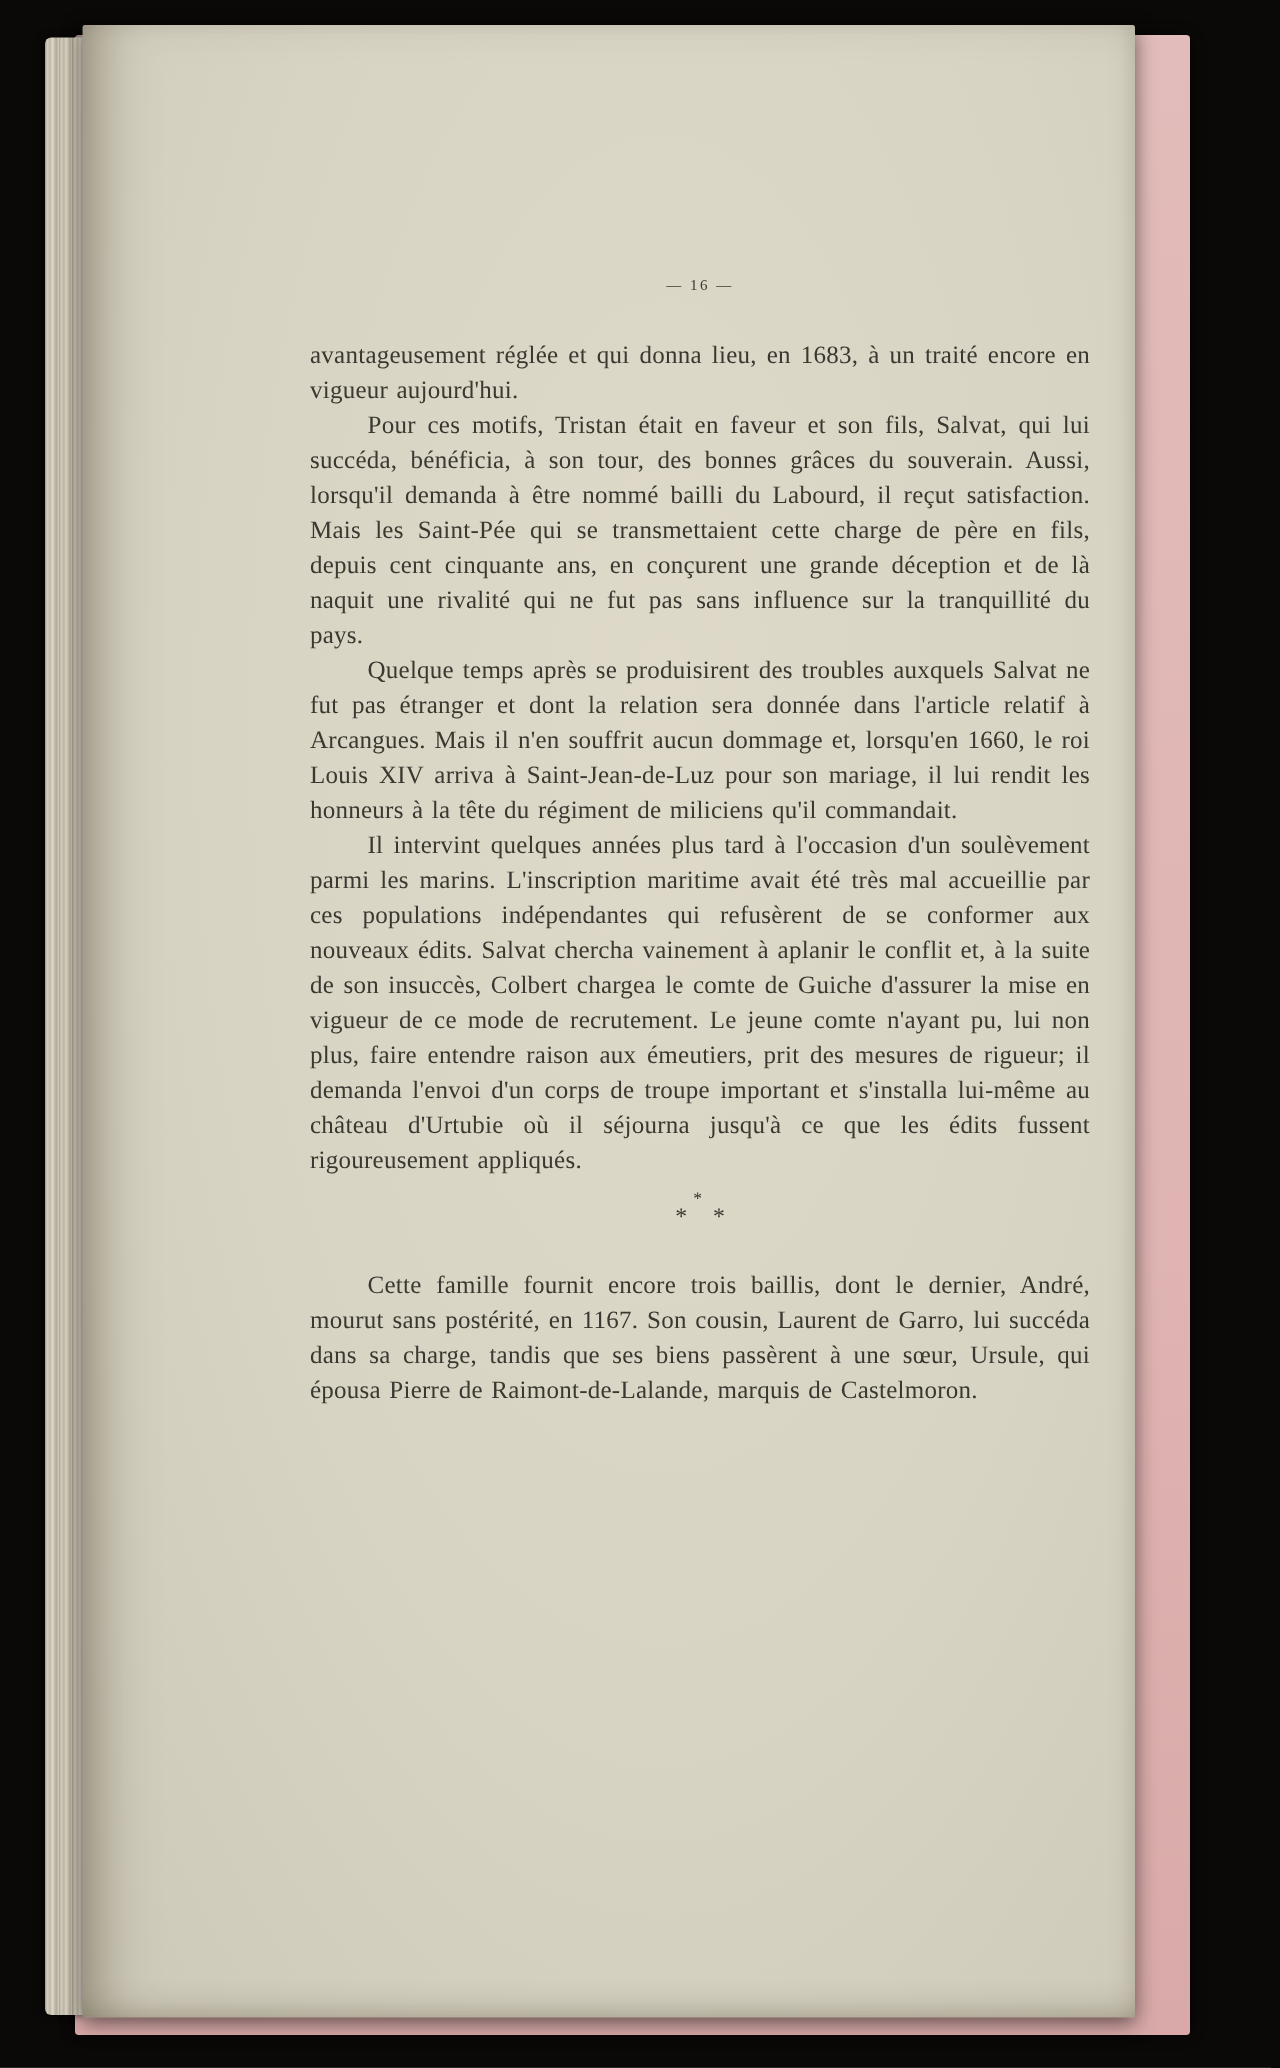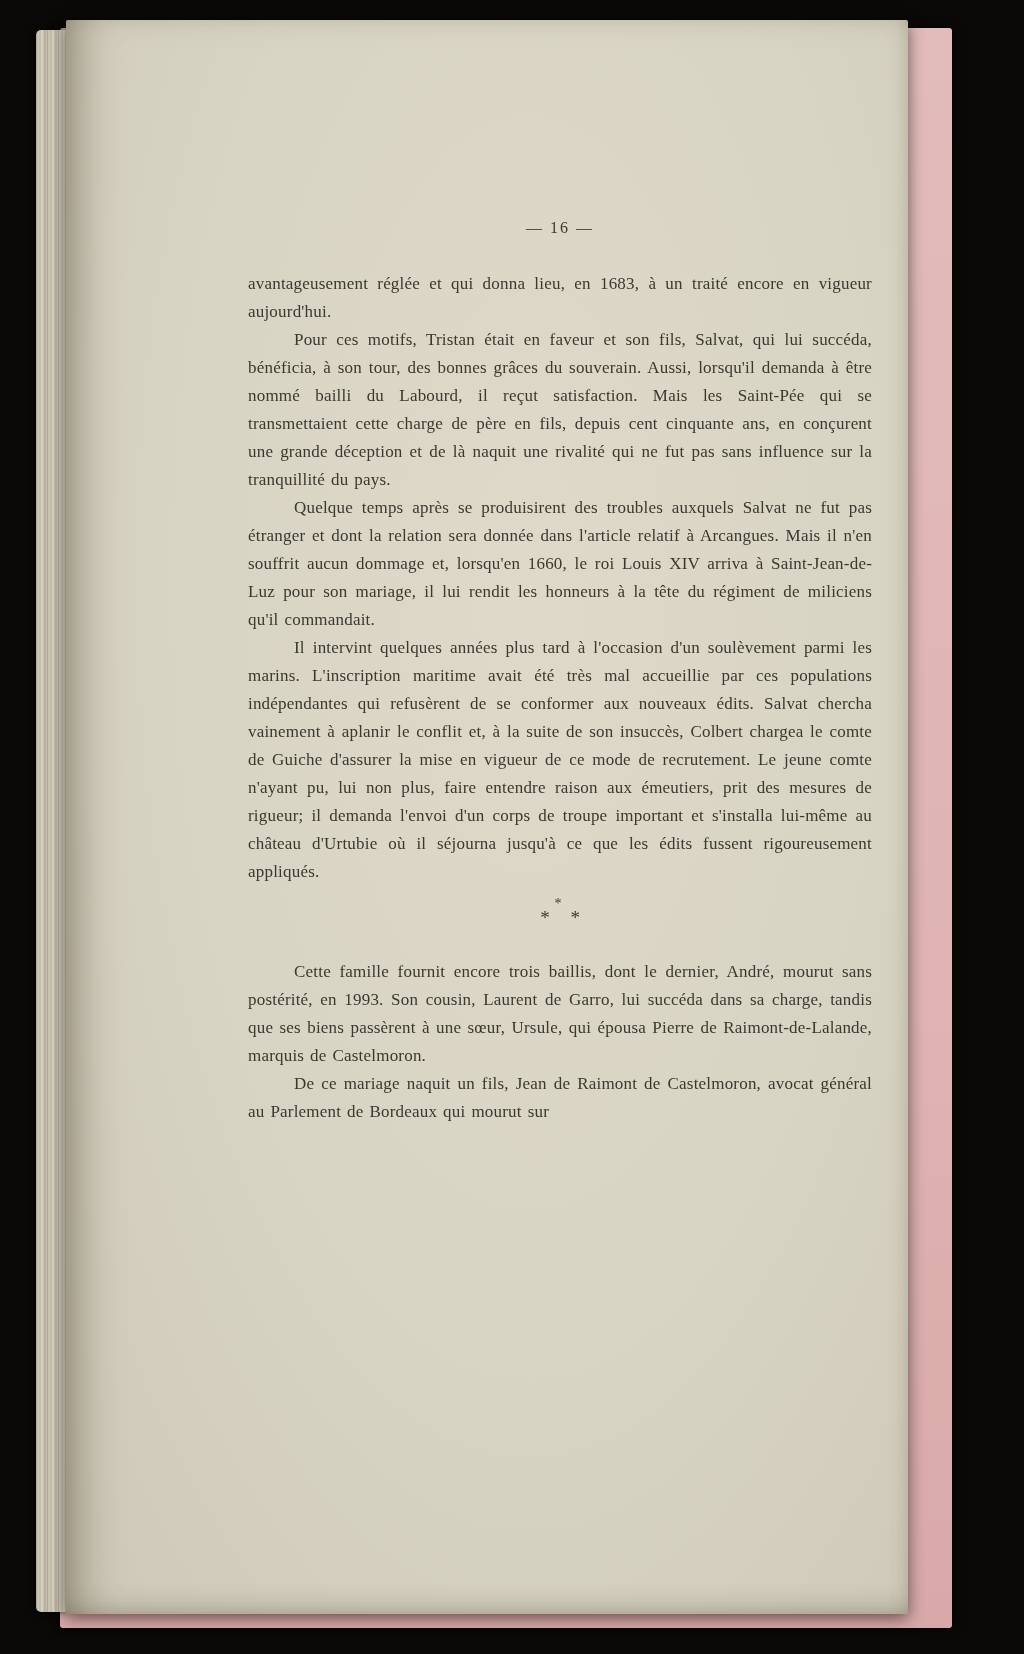--- a/index.html
+++ b/index.html
@@ -63,30 +63,30 @@
   }
   .text-area {
     position: absolute;
     left: 182px;
     top: 196px;
     width: 624px;
     color: #3a3830;
   }
   .page-number {
     text-align: center;
-    font-size: 16px;
+    font-size: 12px;
     line-height: 24px;
     letter-spacing: 2px;
     margin-bottom: 30px;
     color: #3c3a32;
   }
   p.para {
     margin: 0;
     text-align: justify;
-    font-size: 17px;
+    font-size: 20px;
     line-height: 28px;
     word-spacing: 1.5px;
     letter-spacing: 0.2px;
     color: #3a3830;
   }
   p.indent {
     text-indent: 46px;
   }
   .asterism {
     text-align: center;
@@ -126,20 +126,19 @@
 
       <p class="para indent">Quelque temps après se produisirent des troubles auxquels Salvat ne fut pas étranger et dont la relation sera donnée dans l'article relatif à Arcangues. Mais il n'en souffrit aucun dommage et, lorsqu'en 1660, le roi Louis XIV arriva à Saint-Jean-de-Luz pour son mariage, il lui rendit les honneurs à la tête du régiment de miliciens qu'il commandait.</p>
 
       <p class="para indent">Il intervint quelques années plus tard à l'occasion d'un soulèvement parmi les marins. L'inscription maritime avait été très mal accueillie par ces populations indépendantes qui refusèrent de se conformer aux nouveaux édits. Salvat chercha vainement à aplanir le conflit et, à la suite de son insuccès, Colbert chargea le comte de Guiche d'assurer la mise en vigueur de ce mode de recrutement. Le jeune comte n'ayant pu, lui non plus, faire entendre raison aux émeutiers, prit des mesures de rigueur; il demanda l'envoi d'un corps de troupe important et s'installa lui-même au château d'Urtubie où il séjourna jusqu'à ce que les édits fussent rigoureusement appliqués.</p>
 
       <div class="asterism">
         <div class="ast-top">*</div>
         <div class="ast-bottom">* *</div>
       </div>
 
-      <p class="para indent">Cette famille fournit encore trois baillis, dont le dernier, André, mourut sans postérité, en 1993. Son cousin, Laurent de Garro, lui succéda dans sa charge, tandis que ses biens passèrent à une sœur, Ursule, qui épousa Pierre de Raimont-de-Lalande, marquis de Castelmoron.</p>
+      <p class="para indent">Cette famille fournit encore trois baillis, dont le dernier, André, mourut sans postérité, en 1167. Son cousin, Laurent de Garro, lui succéda dans sa charge, tandis que ses biens passèrent à une sœur, Ursule, qui épousa Pierre de Raimont-de-Lalande, marquis de Castelmoron.</p>
 
-      <p class="para indent">De ce mariage naquit un fils, Jean de Raimont de Castelmoron, avocat général au Parlement de Bordeaux qui mourut sur</p>
 
     </div>
   </div>
 
 </div>
 
 </body></html>

